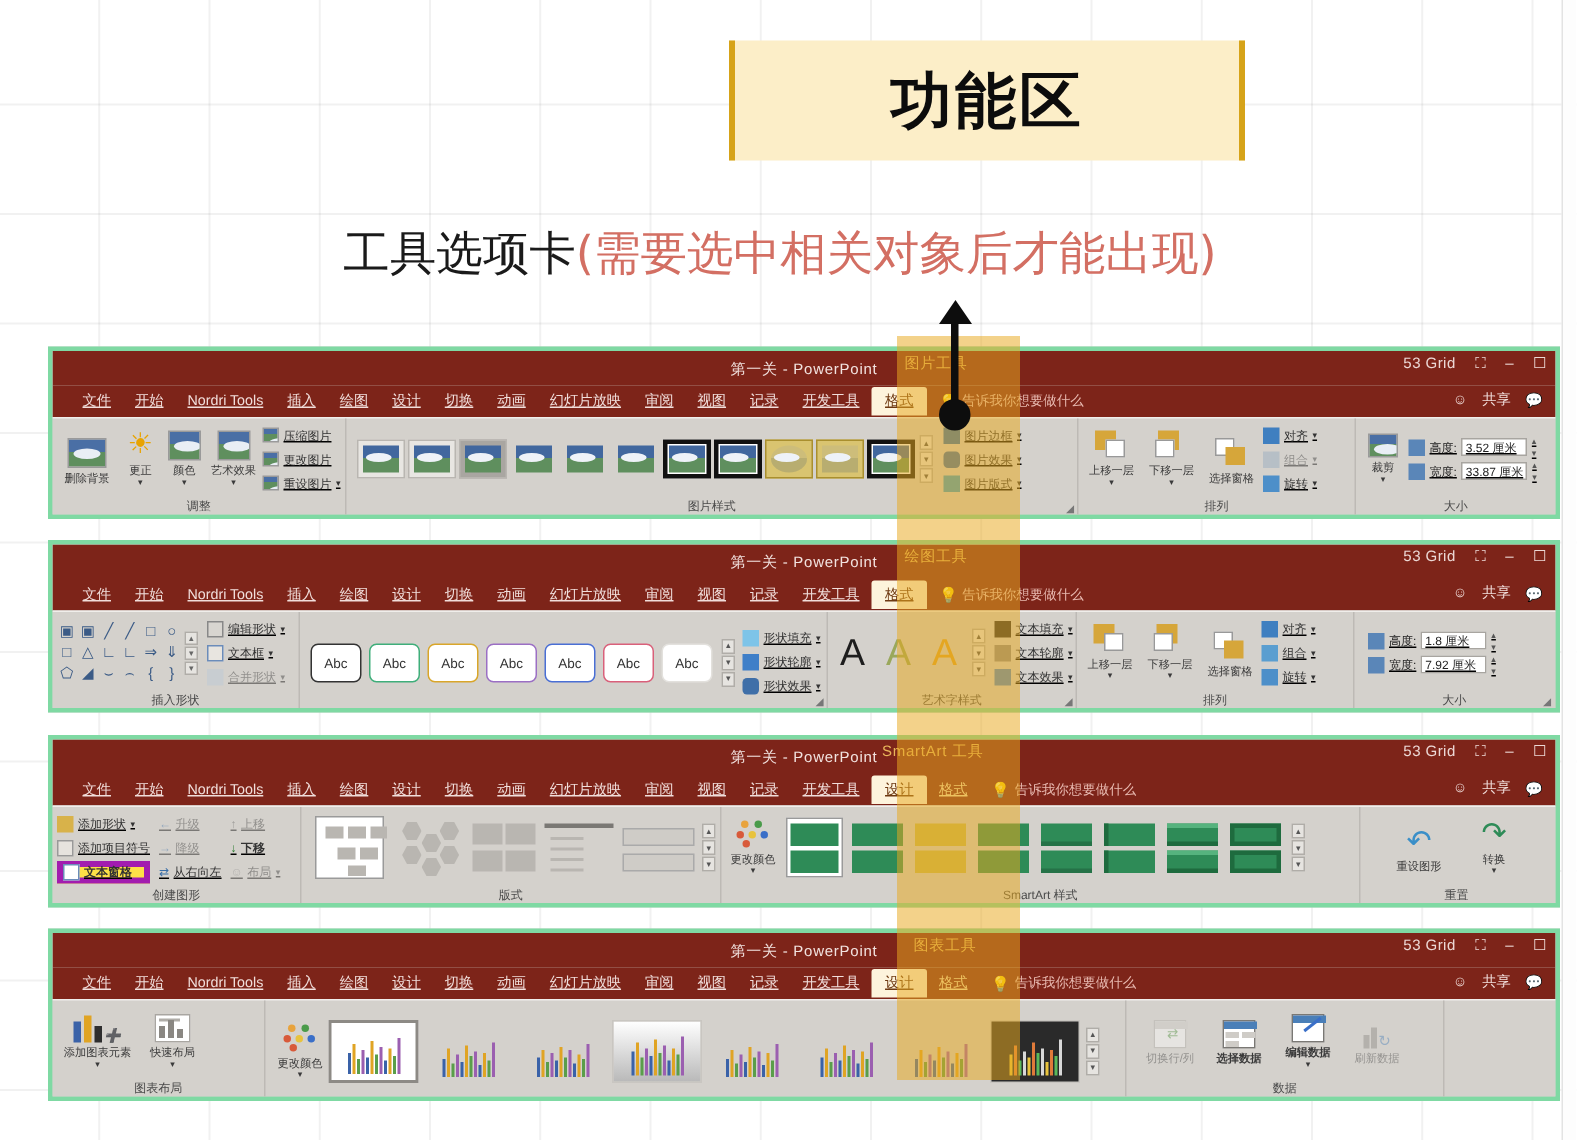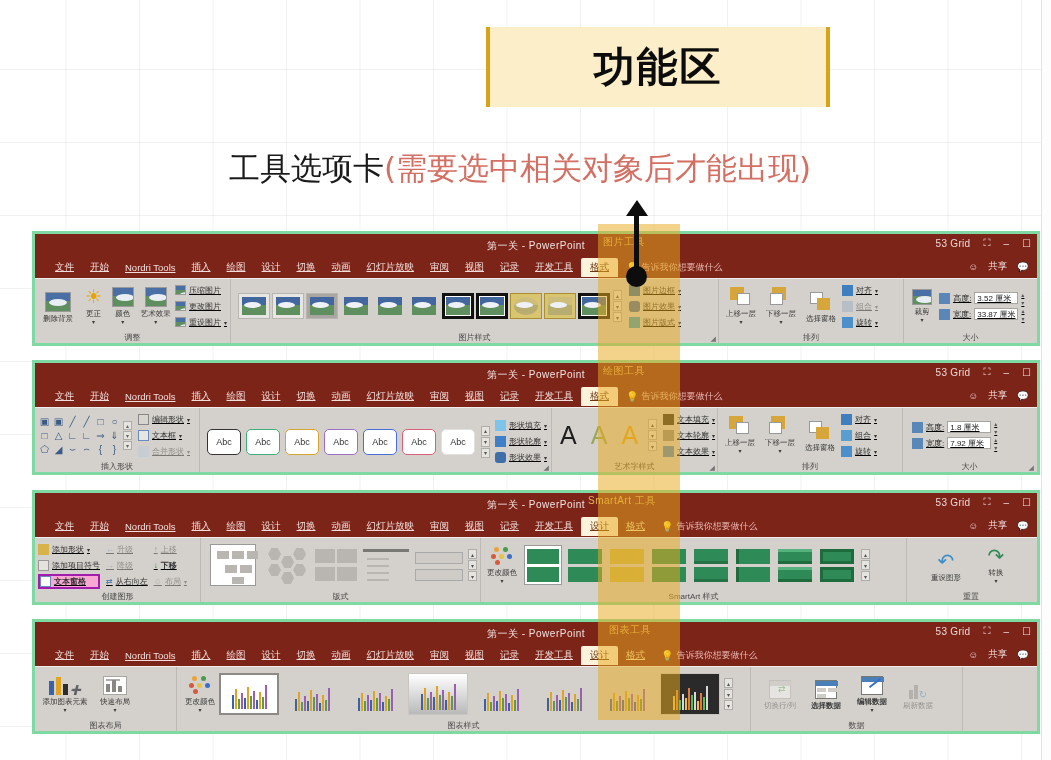--- a/index.html
+++ b/index.html
@@ -223,21 +223,21 @@
   .ct.sel { border: 2px solid #8d8a85; }
   .ct.dark { background: #2a2a2a; }
   .ct.grad { background: linear-gradient(#ffffff, #b9b9b9); }
 
   .dotpal { width: 22px; height: 20px; position: relative; }
   .dotpal i { position: absolute; width: 5px; height: 5px; border-radius: 50%; }
 
   .spin { display: flex; flex-direction: column; gap: 1px; font-size: 6px; color: #555; }
   .sizefield {
     display: flex; align-items: center; gap: 3px;
-    font-size: 8px; color: #222; white-space: nowrap; height: 15px; justify-content: center;
+    font-size: 8px; color: #222; white-space: nowrap; height: 15px;
   }
   .sizefield .val {
     background: #fff; border: 1px solid #a8a5a0; padding: 0 2px;
     min-width: 44px; height: 12px; line-height: 12px; font-size: 8px;
   }
   .shapes-grid {
     display: grid; grid-template-columns: repeat(6, 13px);
     grid-auto-rows: 13px; gap: 1px; align-content: center;
     font-size: 10px; color: #3b5b86;
   }
@@ -760,21 +760,21 @@
         <div class="smallrows">
           <div class="smallrow">
             <span class="sq" style="background:#d8b24a"></span>
             <span>添加形状</span>
             <span style="font-size:6px">▾</span>
           </div>
           <div class="smallrow">
             <span class="sq" style="background:#e6e3de;border:1px solid #999"></span>
             <span>添加项目符号</span>
           </div>
-          <div class="smallrow" style="background:#f9a8d4;border:2px solid #a21caf">
+          <div class="smallrow" style="background:#fde047;border:4px solid #a21caf">
             <span class="sq" style="background:#fff;border:1px solid #6b8cba"></span>
             <span style="font-weight:bold">文本窗格</span>
           </div>
         </div>
         <div class="smallrows">
           <div class="smallrow dim">
             <span style="color:#3a6fa8">←</span>
             <span>升级</span>
           </div>
           <div class="smallrow dim">
@@ -1111,21 +1111,20 @@
             <i style="height:17px;background:#e07a3a"></i>
             <i style="height:13px;background:#5ab85a"></i>
             <i style="height:24px;background:#d8d8d8"></i>
         </div>
         <div class="vscroll">
           <span class="c">▴</span>
           <span class="c">▾</span>
           <span class="c">▾</span>
         </div>
       </div>
-      <div class="grp-label">图表样式</div>
     </div>
 
     <div class="grp" style="width:212px">
       <div class="grp-body" style="gap:2px;padding-left:4px">
         <div class="bigbtn dim" style="width:44px">
           <span class="ic" style="width:22px;height:19px;background:#fff;border:1px solid #b0ada8;display:block;position:relative">
             <i style="position:absolute;left:0;top:0;width:22px;height:5px;background:#cfccc7;display:block"></i>
             <i style="position:absolute;left:8px;top:4px;color:#5a9e4a;font-size:9px">⇄</i>
           </span>
           <span>切换行/列</span>

